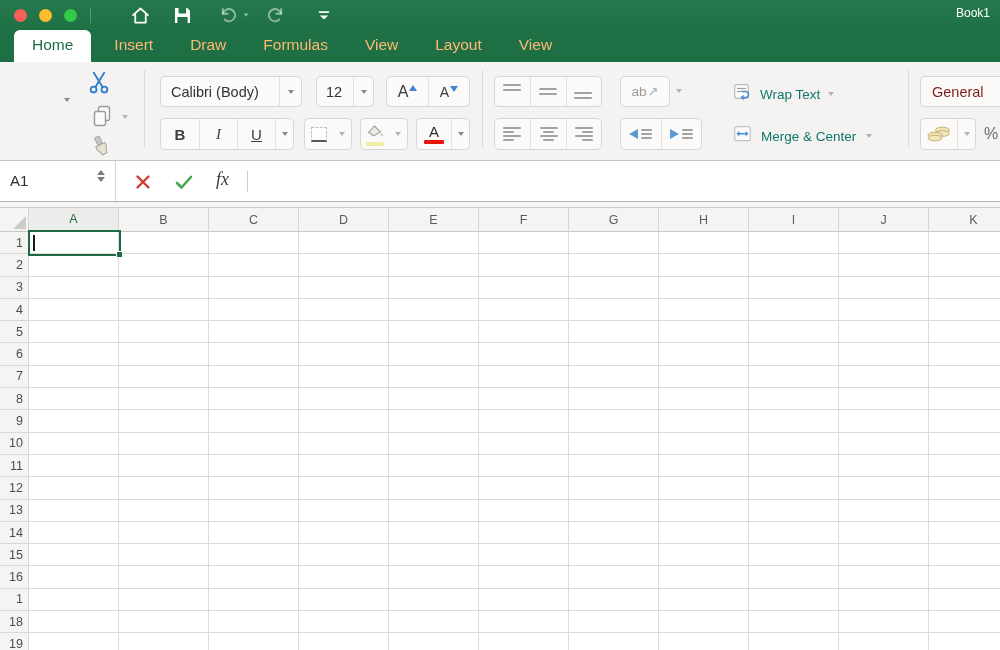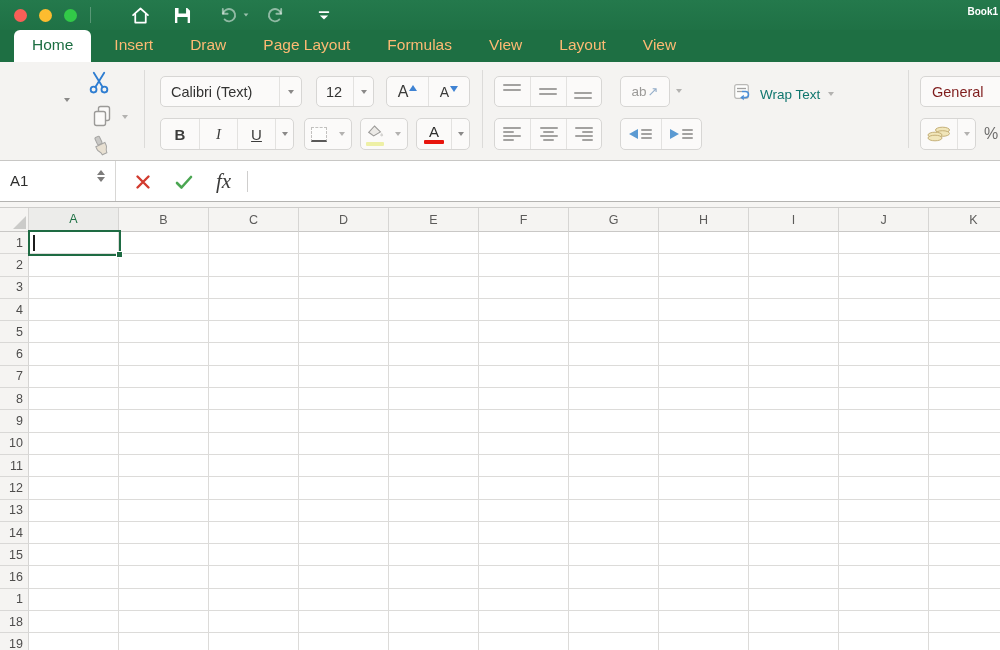--- a/index.html
+++ b/index.html
@@ -10,21 +10,21 @@
     background:#fff; user-select:none;
   }
   
   .titlebar { position:absolute; left:0; top:0; width:1000px; height:30px;
     background:linear-gradient(#24794c,#1f7145); display:flex; align-items:center; }
   .lights { display:flex; gap:12px; padding-left:14px; align-items:center; }
   .light { width:13px; height:13px; border-radius:50%; }
   .tb-sep { width:1px; height:16px; background:rgba(255,255,255,.25); margin-left:13px; }
   .qat { position:absolute; top:0; height:30px; display:flex; align-items:center; }
   .qat-ic { display:flex; align-items:center; justify-content:center; width:24px; height:24px; }
-  .book-title { position:absolute; right:2px; top:6px; color:#fff; font-size:10px;font-weight:bold; }
+  .book-title { position:absolute; right:10px; top:6px; color:#fff; font-size:12px; }
   .dd { width:0; height:0; border-left:3.5px solid transparent; border-right:3.5px solid transparent; border-top:4.5px solid #8a8988; }
   .dd.lt { border-top-color:#b3b2b0; }
   .dd.wt { border-top-color:rgba(255,255,255,.55); }
   
   .tabbar { position:absolute; left:0; top:30px; width:1000px; height:32px;
     background:#1e6f43; display:flex; align-items:flex-end; }
   .tab { color:#fdba74; font-size:15.5px; padding:6px 0 8px 0; margin-left:37px; cursor:default; }
   .tab.active { background:#ffffff; color:#1d6e42; margin-left:14px; margin-right:-14px;
     padding:6px 18px 8px 18px; border-radius:6px 6px 0 0; }
   
@@ -50,21 +50,21 @@
   .bordericon { width:16px; height:15px; border:1px dashed #c2c1bf; border-bottom:2px solid #5a5958; background:#fdfdfc; }
   
   .fbar { position:absolute; left:0; top:161px; width:1000px; height:41px;
     background:#fff; border-bottom:1px solid #b4b3b1; }
   .namebox-text { position:absolute; left:10px; top:11px; font-size:15px; color:#2e2e2d; }
   .spinner { position:absolute; left:97px; top:9px; display:flex; flex-direction:column; gap:2px; align-items:center; }
   .spin-t { width:0; height:0; border-left:4.5px solid transparent; border-right:4.5px solid transparent; }
   .fsep { position:absolute; top:0; width:1px; height:40px; background:#d8d7d5; }
   .fthin { position:absolute; top:10px; width:1px; height:21px; background:#cfcecd; }
   .fx { position:absolute; left:216px; top:8px; font-family:"Liberation Serif","DejaVu Serif",serif;
-    font-style:italic; font-size:21px; color:#3b3b3a; }
+    font-style:italic; font-size:18px; color:#3b3b3a; }
   .f-ic { position:absolute; top:10px; width:22px; height:22px; display:flex; align-items:center; justify-content:center; }
   .strip { position:absolute; left:0; top:202px; width:1000px; height:6px; background:#f6f5f3; border-bottom:1px solid #cdccca; }
   
   .colheads { position:absolute; left:0; top:208px; width:1020px; height:24px; display:flex; }
   .corner { width:29px; height:24px; background:#f5f4f2; border-right:1px solid #d6d5d3;
     border-bottom:1px solid #c9c8c6; position:relative; }
   .colh { width:90px; height:24px; background:#f5f4f2; border-right:1px solid #d6d5d3;
     border-bottom:1px solid #c9c8c6; color:#5c5b5a; font-size:12.5px;
     display:flex; align-items:center; justify-content:center; }
   .colh.sel { background:#ececea; color:#1f7145; border-bottom:2px solid #1f7145; }
@@ -136,21 +136,20 @@
       </span>
     </div>
 
     <div class="book-title">Book1</div>
   </div>
 
   <div class="tabbar">
       <div class="tab active">Home</div>
       <div class="tab">Insert</div>
       <div class="tab">Draw</div>
-      <div class="tab">Page Layout</div>
       <div class="tab">Formulas</div>
       <div class="tab">View</div>
       <div class="tab">Layout</div>
       <div class="tab">View</div>
     </div>
 
   <div class="ribbon">
 
     <span class="dd" style="position:absolute; left:64px; top:36px;"></span>
 
@@ -181,21 +180,21 @@
             <path d="M8 9.5 H18 V12.5 C18 15.5 15.5 15 15.5 19.5 H10.5 C10.5 15 8 15.5 8 12.5 Z" fill="#e8e0d2" stroke="#a5a4a2"></path>
           </g>
         </svg>
       </span>
     </div>
 
     <div class="rsep" style="left:144px"></div>
 
     <div class="btn" style="left:160px; top:14px; width:142px; height:31px;">
       <div class="seg" style="flex:1; justify-content:flex-start; padding-left:10px;">
-        <span style="font-size:14.5px; color:#333332">Calibri (Text)</span>
+        <span style="font-size:14.5px; color:#333332">Calibri (Body)</span>
       </div>
       <div class="seg" style="width:22px">
           <span class="dd"></span>
         </div>
     </div>
     <div class="btn" style="left:316px; top:14px; width:58px; height:31px;">
       <div class="seg" style="flex:1; justify-content:flex-start; padding-left:9px;">
         <span style="font-size:14.5px; color:#333332">12</span>
       </div>
       <div class="seg" style="width:20px">
@@ -342,20 +341,32 @@
       <span>
         <svg width="18" height="17" viewBox="0 0 18 17">
           <rect x="0.7" y="0.7" width="13.6" height="13.6" rx="2" fill="#fdfdfc" stroke="#b9b8b6" stroke-width="1.2"></rect>
           <line x1="3" y1="4.5" x2="12" y2="4.5" stroke="#a2a1a0" stroke-width="1.3"></line>
           <line x1="3" y1="7.5" x2="8" y2="7.5" stroke="#a2a1a0" stroke-width="1.3"></line>
           <path d="M8 7.5 H11.5 A3 3 0 0 1 11.5 13.5 H9.5" fill="none" stroke="#4b8ed6" stroke-width="1.5"></path>
           <polygon points="9.8,10.8 9.8,16.2 6.2,13.5" fill="#4b8ed6"></polygon>
         </svg>
       </span>
       <span class="graylbl">Wrap Text</span>
+      <span class="dd lt"></span>
+    </div>
+    <div class="flat" style="left:734px; top:64px; height:20px; gap:10px;">
+      <span>
+        <svg width="17" height="16" viewBox="0 0 17 16">
+          <rect x="0.7" y="0.7" width="15.6" height="14" rx="2" fill="#fbfbfa" stroke="#c3c2c0" stroke-width="1.2"></rect>
+          <line x1="4.5" y1="7.7" x2="12.5" y2="7.7" stroke="#4b8ed6" stroke-width="1.6"></line>
+          <polygon points="5.4,5 5.4,10.4 2.4,7.7" fill="#4b8ed6"></polygon>
+          <polygon points="11.6,5 11.6,10.4 14.6,7.7" fill="#4b8ed6"></polygon>
+        </svg>
+      </span>
+      <span class="graylbl">Merge &amp; Center</span>
       <span class="dd lt"></span>
     </div>
 
     <div class="rsep" style="left:908px"></div>
 
     <div class="btn" style="left:920px; top:14px; width:100px; height:31px;">
       <div class="seg" style="flex:1; justify-content:flex-start; padding-left:11px;">
         <span style="font-size:14.5px; color:#7f1d1d">General</span>
       </div>
     </div>

